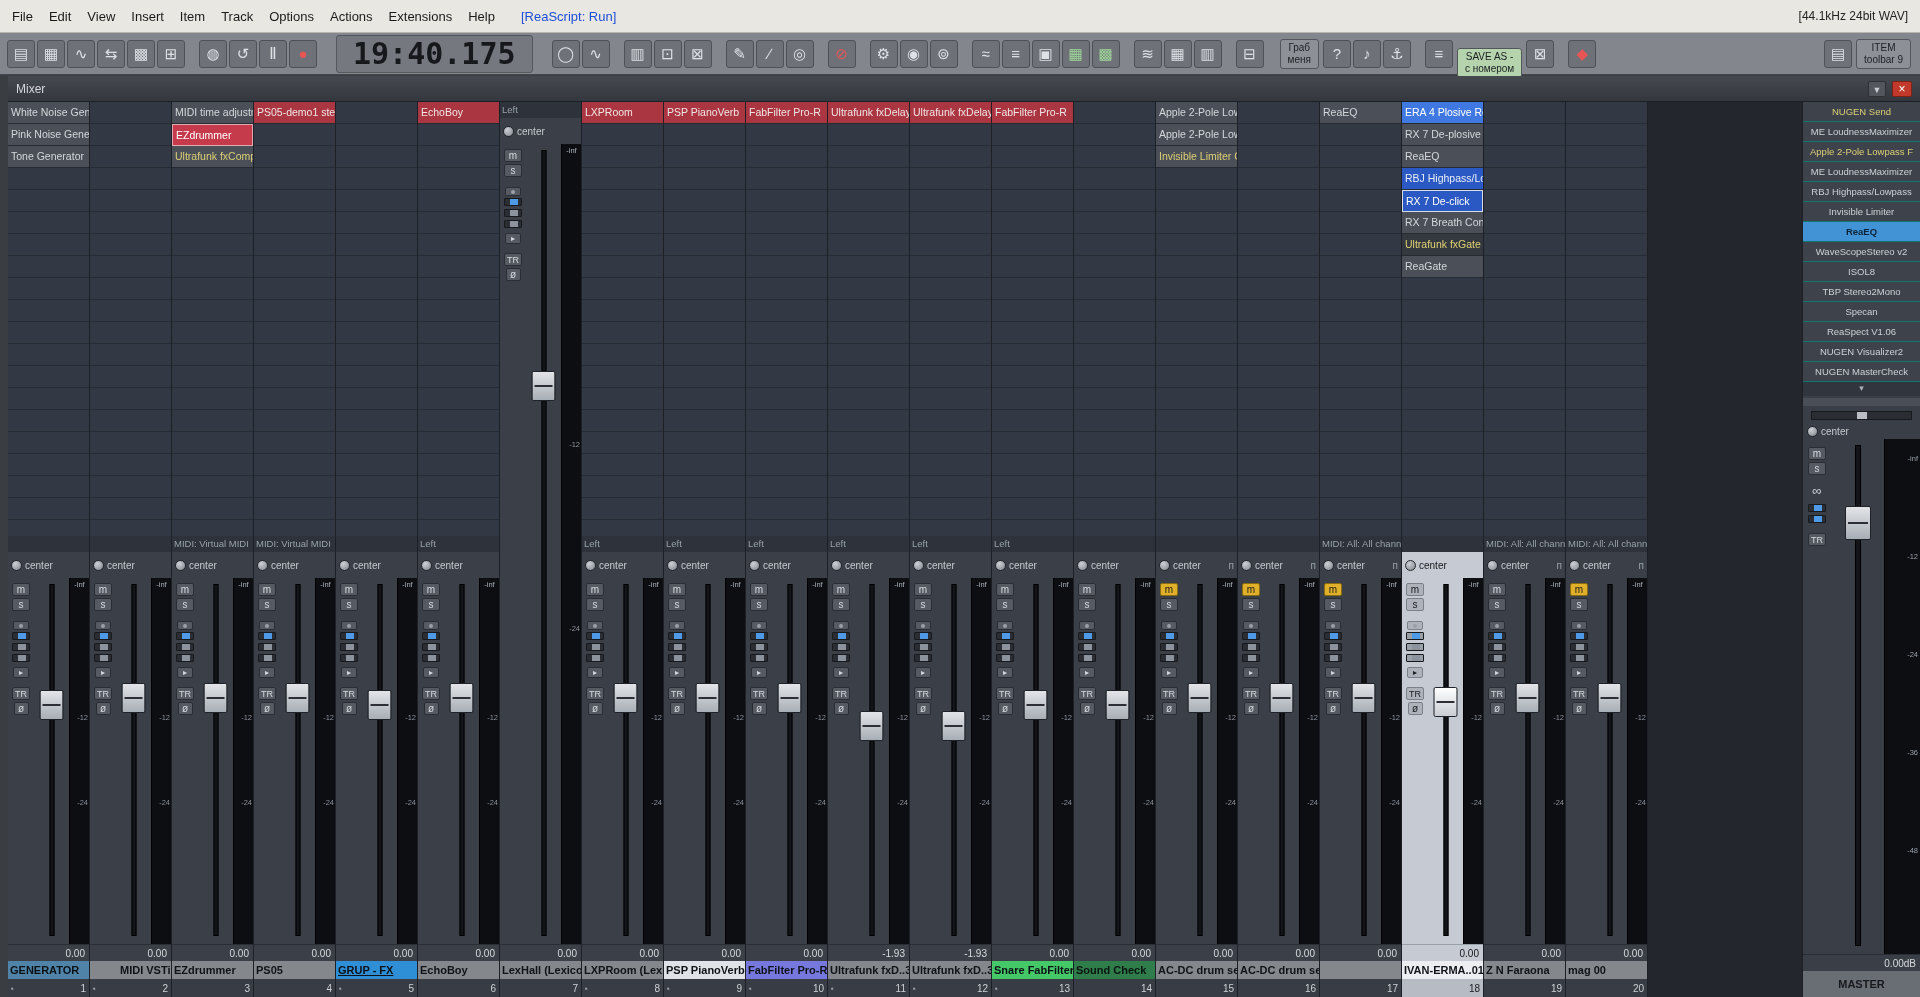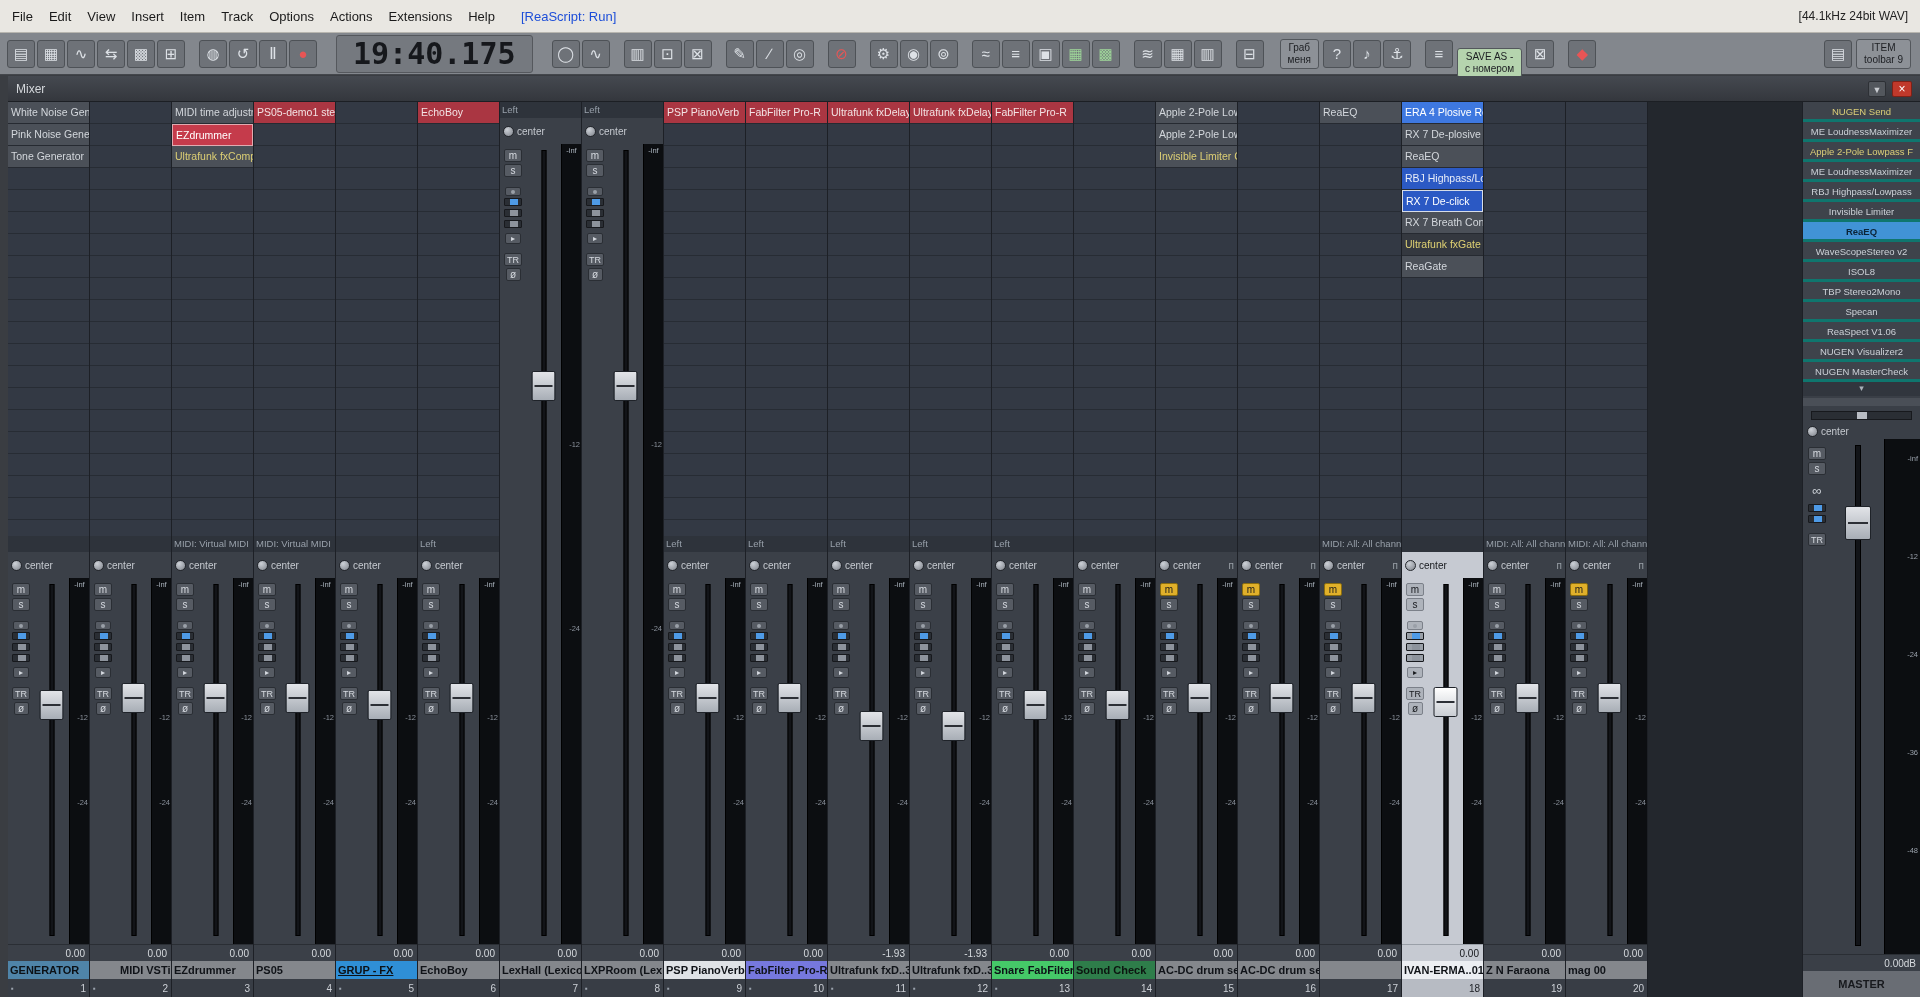--- a/index.html
+++ b/index.html
@@ -116,21 +116,21 @@
   .channel-col.selected .num-row { background:#b7bbc3; color:#202328; }
   .channel-col.selected .fader-handle { background:linear-gradient(180deg,#ffffff,#c9cdd3); }
 
   .channels-spacer { flex:1; background:#23272d; }
 
   
   .master-col { width:118px; flex:0 0 118px; display:flex; flex-direction:column;
     background:#3a3f47; border-left:1px solid #1d2026; }
   .mfx-list { background:#31363e; }
   .mfx-cell { height:20px; line-height:19px; font-size:9.5px; text-align:center;
-    background:#3e434b; color:#ccd1d7; border-bottom:3px solid #0f766e;
+    background:#3e434b; color:#ccd1d7; border-bottom:1px solid #0f766e;
     white-space:nowrap; overflow:hidden; padding:0 1px; }
   .mfx-cell.y { color:#dccf78; }
   .mfx-cell.sel { background:#4193d6; color:#0b2438; font-weight:bold; }
   .mfx-more { height:14px; line-height:13px; text-align:center; color:#aab0b8; font-size:9px; background:#31363e; }
   .m-sep { height:8px; background:#4a4f57; margin:2px 0; }
   .m-hslider { height:9px; margin:3px 8px; background:#2a2e34; border:1px solid #17191d; position:relative; }
   .m-hhandle { position:absolute; left:45%; top:0; width:10px; height:7px; background:#b9bdc4; }
   .m-pan { height:16px; display:flex; align-items:center; padding:0 4px; font-size:10px; color:#c6cad0; }
   .m-zone { flex:1; display:flex; }
   .m-left { width:28px; display:flex; flex-direction:column; align-items:center; padding-top:8px; }
@@ -526,20 +526,23 @@
       </div>
       <div class="vol-row">0.00</div>
       <div class="name-row" style="background: rgb(132, 135, 140); color: rgb(16, 19, 24);">LexHall (Lexico</div>
       <div class="num-row">
         <span class="bicon" style="visibility: hidden;">▪</span>
         <span class="tnum">7</span>
       </div>
     </div>
   </div>
       <div class="channel-col">
+    <div class="fx-list">
+          <div class="fx-cell fx-red">LXPRoom</div>
+        </div>
     <div class="input-row">Left</div>
     <div class="strip">
       <div class="pan-row">
         <span class="knob"></span>
         <span class="pan-label">center</span>
         <span class="pan-right"></span>
       </div>
       <div class="fader-zone">
         <div class="btn-col">
           <span class="sq-btn mute">m</span>

